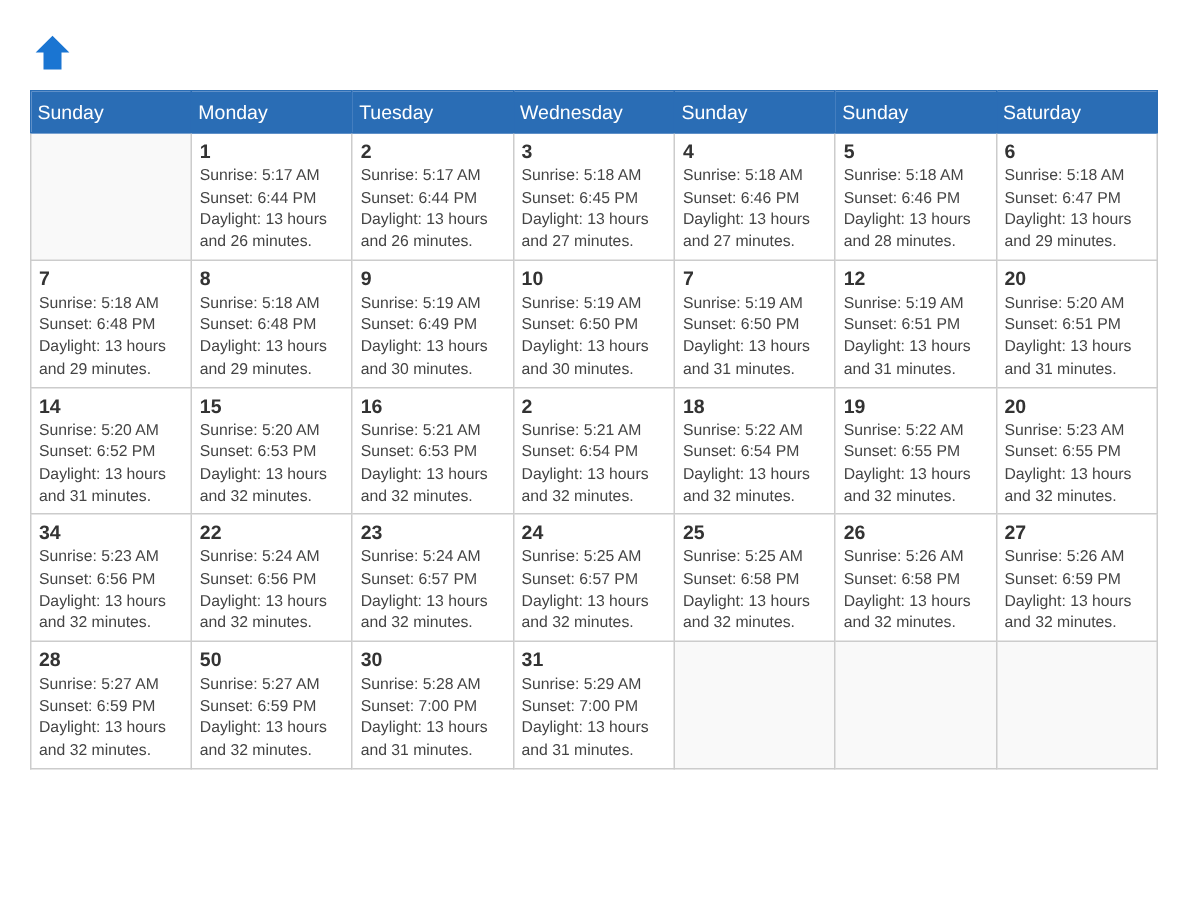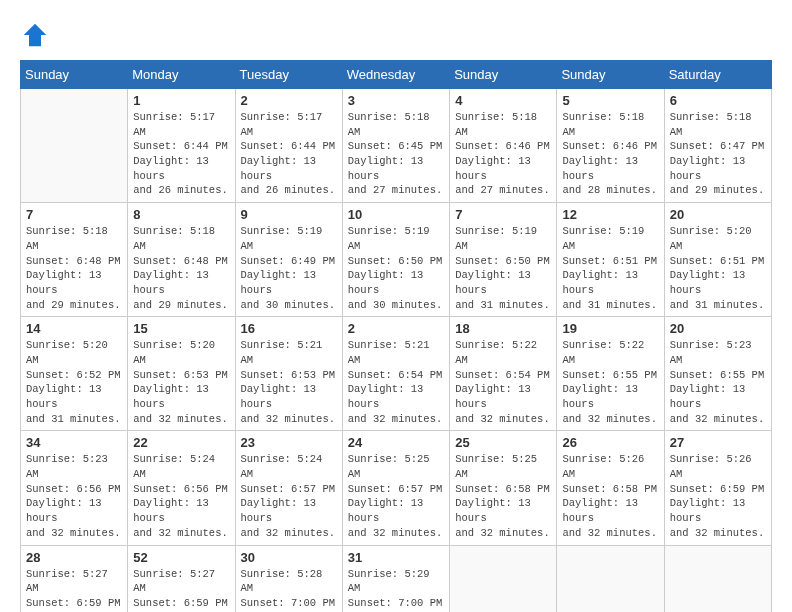--- a/index.html
+++ b/index.html
@@ -71,21 +71,20 @@
       font-size: 13px;
       font-weight: bold;
       color: #333;
       display: block;
       margin-bottom: 2px;
     }
     .day-info {
       color: #444;
       font-size: 10.5px;
       line-height: 1.4;
-      font-family: Liberation Mono, monospace;
     }
     .empty-cell {
       background: #f9f9f9;
     }
   </style>
 </head>
 <body>
 
 <div class="header">
   <div class="logo">
@@ -316,21 +315,21 @@
       </tr>
       <tr>
         <td>
           <span class="day-num">28</span>
           <div class="day-info" style="white-space: pre-line;">Sunrise: 5:27 AM
 Sunset: 6:59 PM
 Daylight: 13 hours
 and 32 minutes.</div>
         </td>
         <td>
-          <span class="day-num">52</span>
+          <span class="day-num">50</span>
           <div class="day-info" style="white-space: pre-line;">Sunrise: 5:27 AM
 Sunset: 6:59 PM
 Daylight: 13 hours
 and 32 minutes.</div>
         </td>
         <td>
           <span class="day-num">30</span>
           <div class="day-info" style="white-space: pre-line;">Sunrise: 5:28 AM
 Sunset: 7:00 PM
 Daylight: 13 hours

